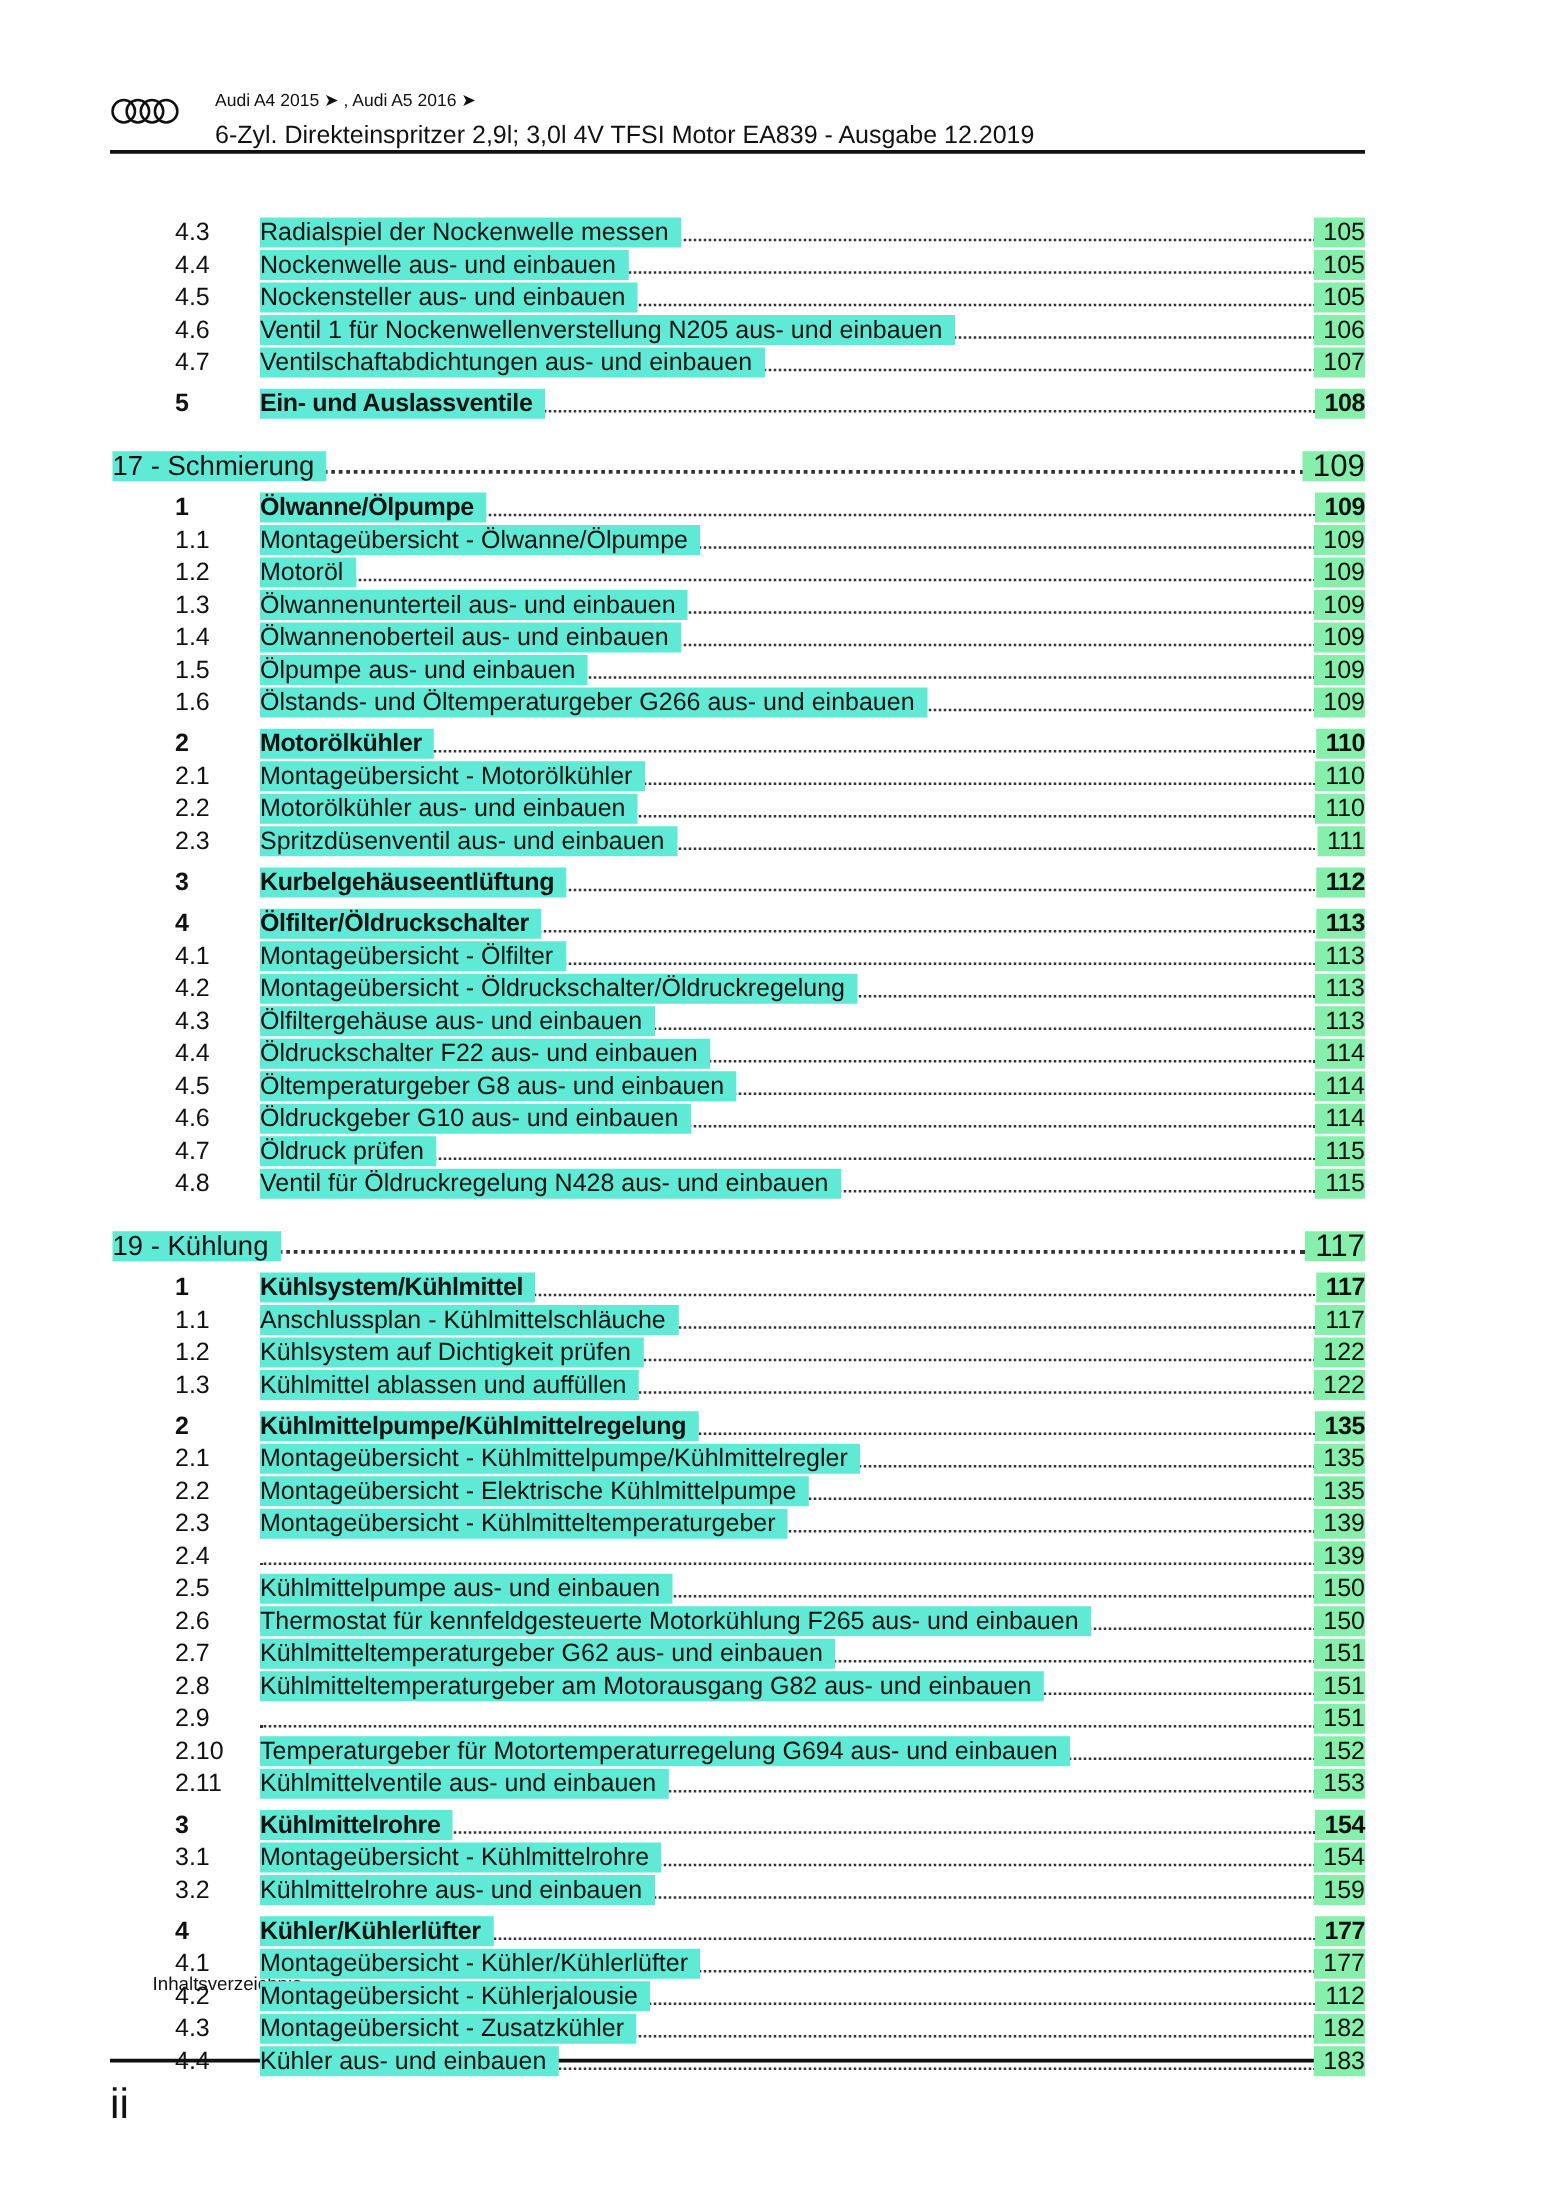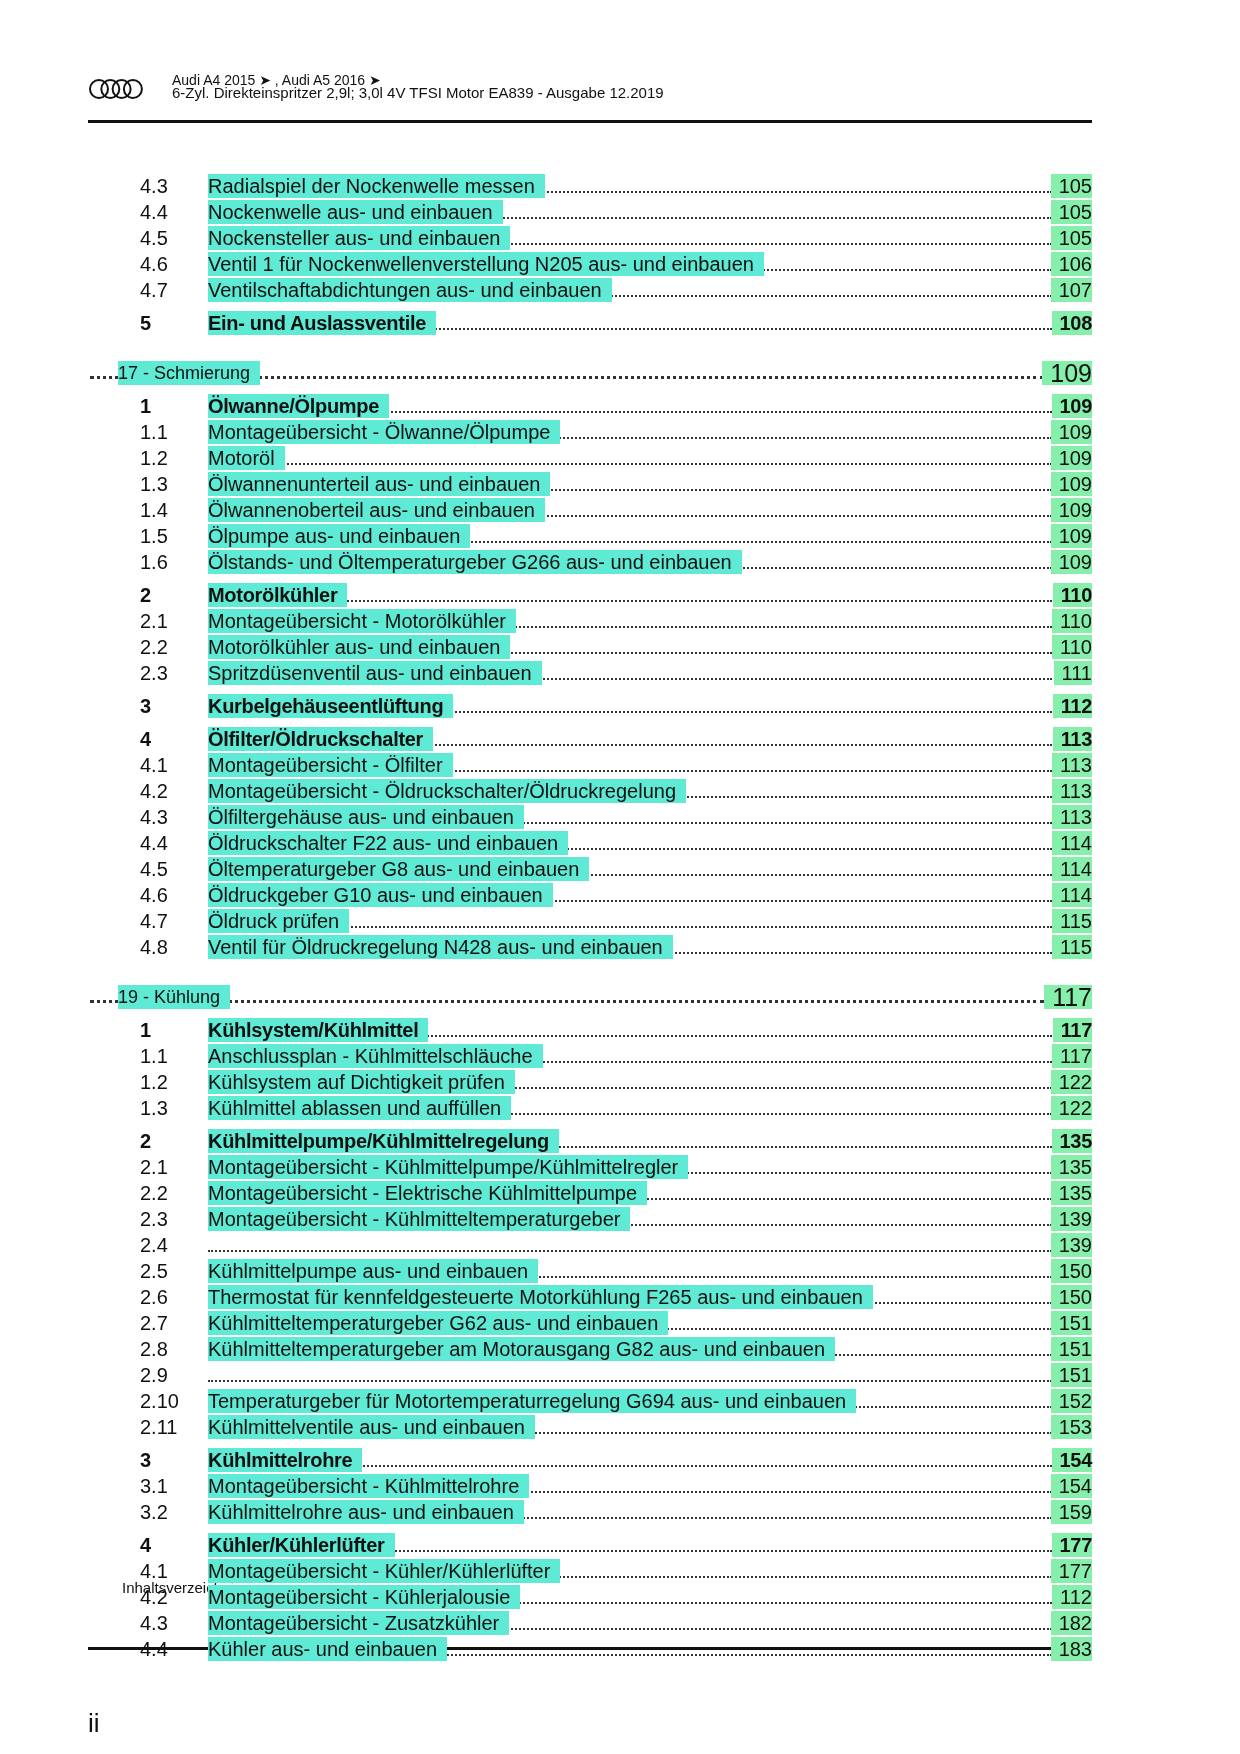--- a/index.html
+++ b/index.html
@@ -1,36 +1,36 @@
 <!DOCTYPE html>
 <html><head>
 <meta charset="utf-8">
 <style>
   html, body { margin:0; padding:0; background:#ffffff; }
   body { width:1240px; height:1754px; position:relative; overflow:hidden;
          font-family:"Liberation Sans", sans-serif; color:#111; }
   .header { position:absolute; left:88px; top:72px; width:1004px; }
   .logo { position:absolute; left:0; top:6px; width:56px; height:22px; }
   .hline1 { position:absolute; left:84px; top:0; font-size:14px; white-space:nowrap; }
-  .hline2 { position:absolute; left:84px; top:12px; font-size:15px; white-space:nowrap; }
+  .hline2 { position:absolute; left:84px; top:25px; font-size:20px; white-space:nowrap; }
   .hrule { position:absolute; left:0; top:48px; width:1004px; height:3px; background:#111; }
   .toc { position:absolute; left:88px; top:174px; width:1004px; }
   .row { position:relative; height:26px; display:flex; align-items:flex-end; font-size:20px; line-height:24px; }
   .row .num { position:absolute; left:52px; bottom:2px; }
   .row .title { position:absolute; left:120px; bottom:2px; white-space:nowrap; background:#5eead4; padding-right:10px; z-index:1; }
   .row .page { position:absolute; right:0; bottom:2px; background:#86efac; padding-left:8px; z-index:1; }
   .row .dots { position:absolute; left:120px; right:0; bottom:7px; border-bottom:2px dotted #333; height:0; margin-right:40px; }
   .row.section { height:31px; font-weight:bold; }
   .row.section .title, .row.section .num, .row.section .page { font-weight:bold; letter-spacing:-0.3px; }
   .row.chapter { height:46px; font-size:25px; }
-  .row.chapter .title { left:2px; font-size:18px;margin-left:28px; }
+  .row.chapter .title { left:2px; font-size:22px; }
   .row.chapter .page { font-size:25px; }
   .row.chapter .dots { left:2px; border-bottom:3px dotted #333; bottom:8px; margin-right:48px; }
   .footer-rule { position:absolute; left:88px; top:1647px; width:1004px; height:3px; background:#111; }
-  .footer-page { position:absolute; left:88px; top:1708px; font-size:26px; }
+  .footer-page { position:absolute; left:88px; top:1664px; font-size:34px; }
   .footer-label { position:absolute; left:122px; top:1579px; font-size:15px; }
 </style>
 </head>
 <body>
 
 <div class="header">
   <svg class="logo" viewBox="0 0 56 22">
     <circle cx="11" cy="11" r="9" fill="none" stroke="#111" stroke-width="2"></circle>
     <circle cx="22.3" cy="11" r="9" fill="none" stroke="#111" stroke-width="2"></circle>
     <circle cx="33.6" cy="11" r="9" fill="none" stroke="#111" stroke-width="2"></circle>

